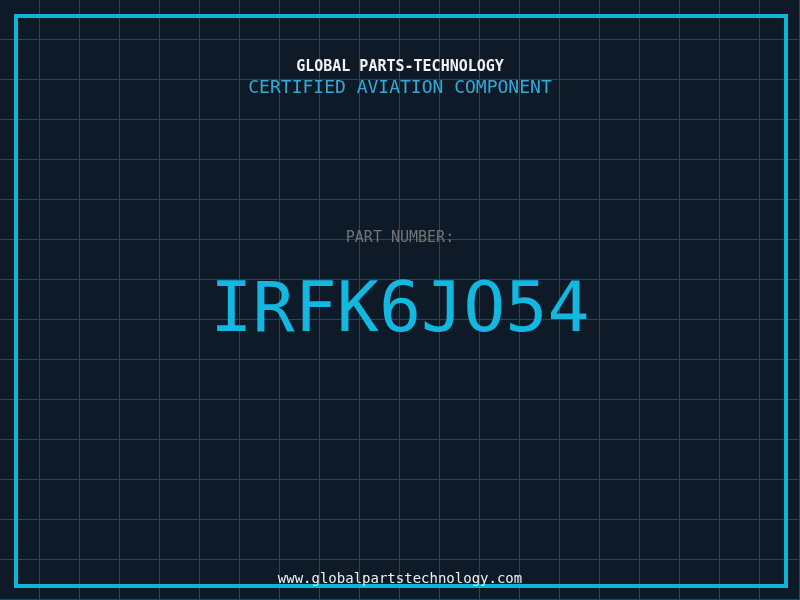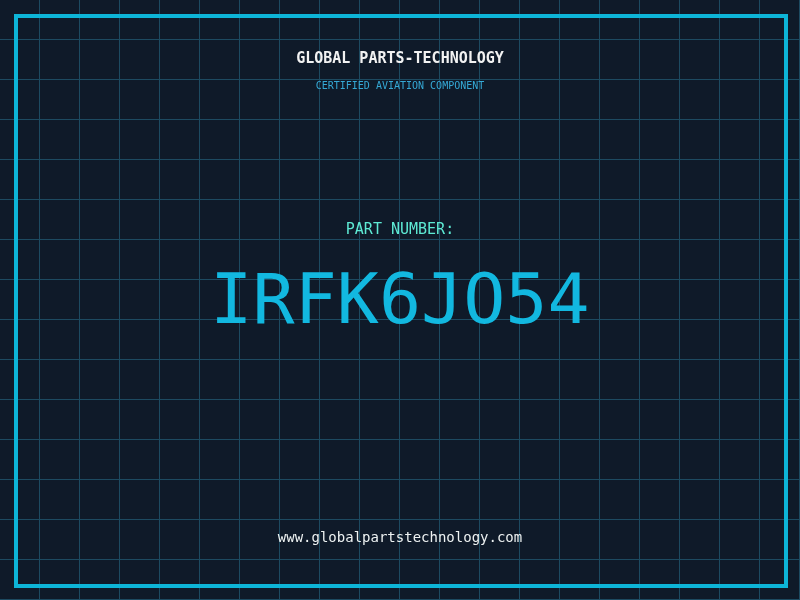--- a/index.html
+++ b/index.html
@@ -30,47 +30,48 @@
     width: 774px;
     height: 574px;
     border: 4px solid var(--frame);
   }
   .centered {
     position: absolute;
     left: 0;
     right: 0;
     text-align: center;
     white-space: pre;
+    margin-top: 8px;
   }
   .brand-title {
     top: 49px;
     font-size: 15px;
     font-weight: bold;
     letter-spacing: 0px;
     color: var(--text);
   }
   .certification-subtitle {
-    top: 80px;
-    font-size: 10px;
+    top: 68px;
+    font-size: 18px;
     color: var(--subtitle);
   }
   .part-label {
     top: 220px;
     font-size: 15px;
-    color: #5eead4;
+    color: #737373;
   }
   .part-number {
     top: 258px;
     font-size: 70px;
     font-weight: normal;
     letter-spacing: 0px;
     color: var(--part_number);
   }
   .website-url {
-    top: 529px;
+    top: 562px;
     font-size: 14px;
     color: #eef2f2;
   }
 </style>
 </head>
 <body>
 
 <div class="frame"></div>
 
 <div class="centered brand-title">GLOBAL PARTS-TECHNOLOGY</div>

